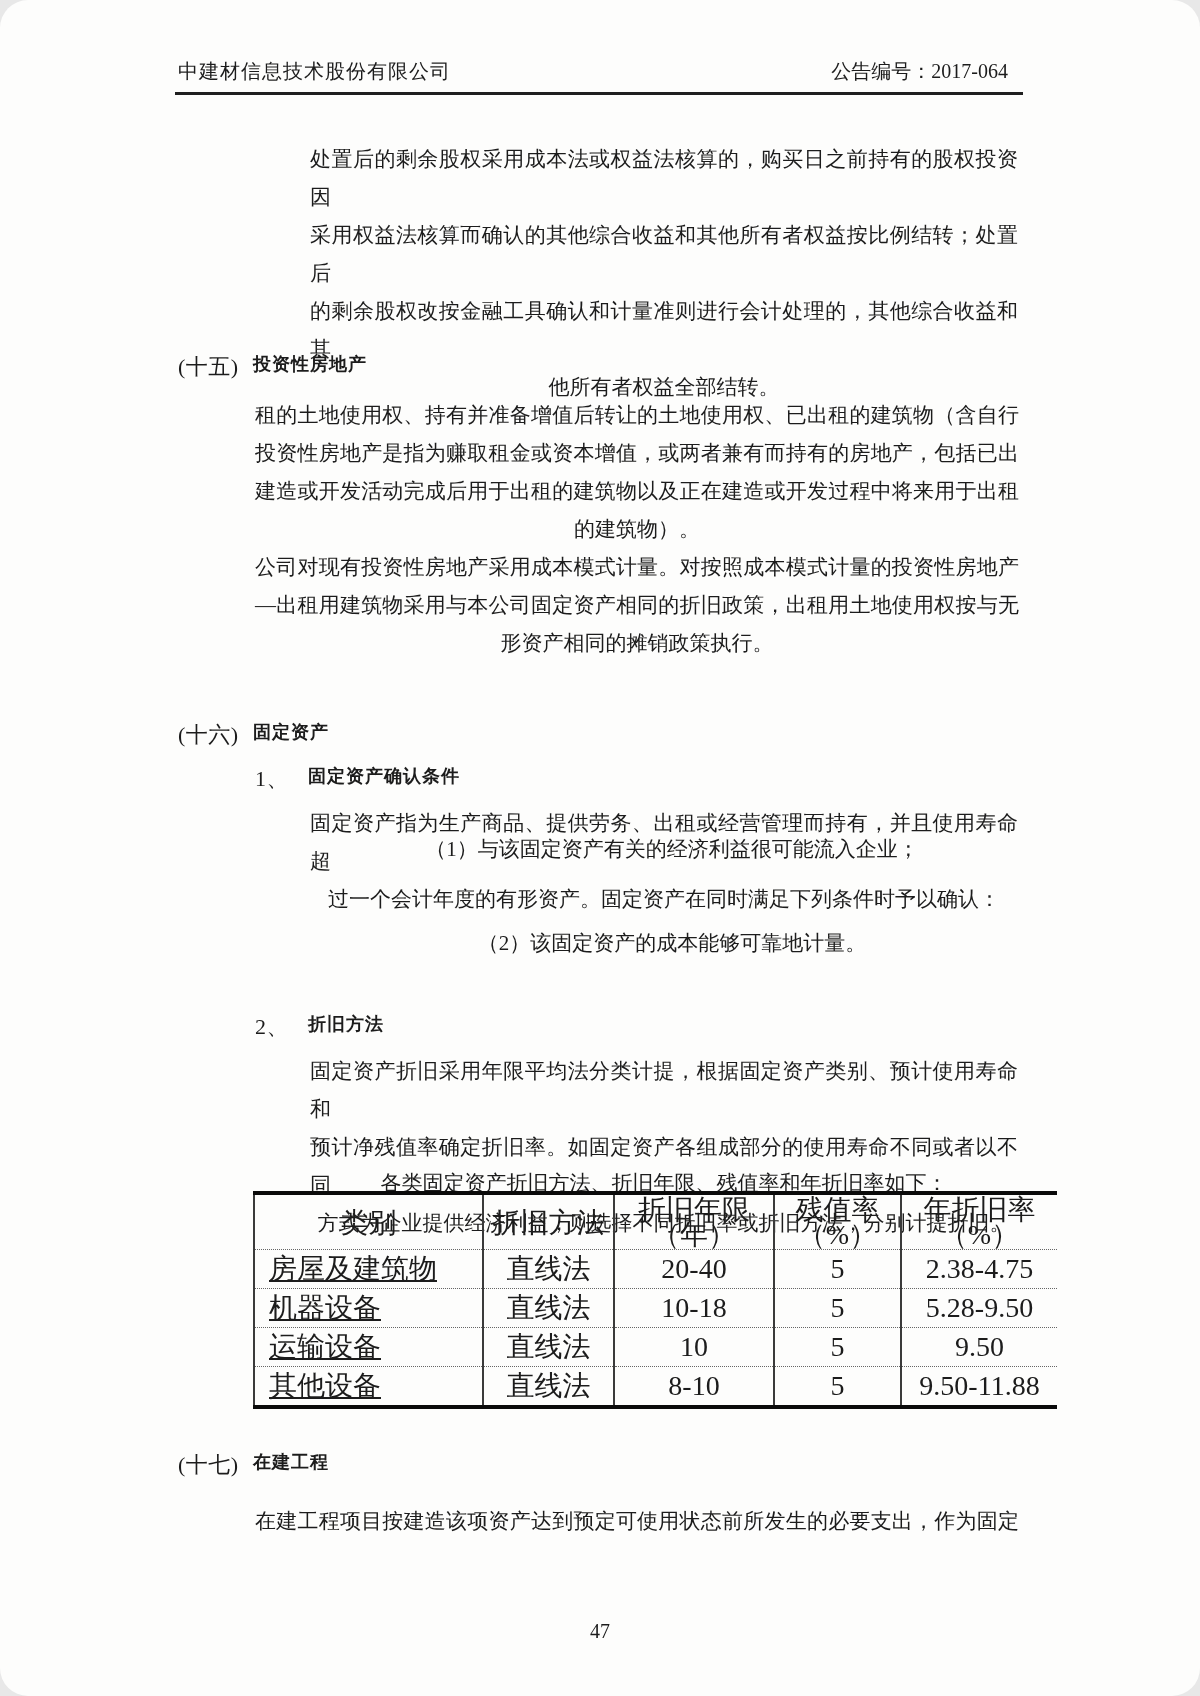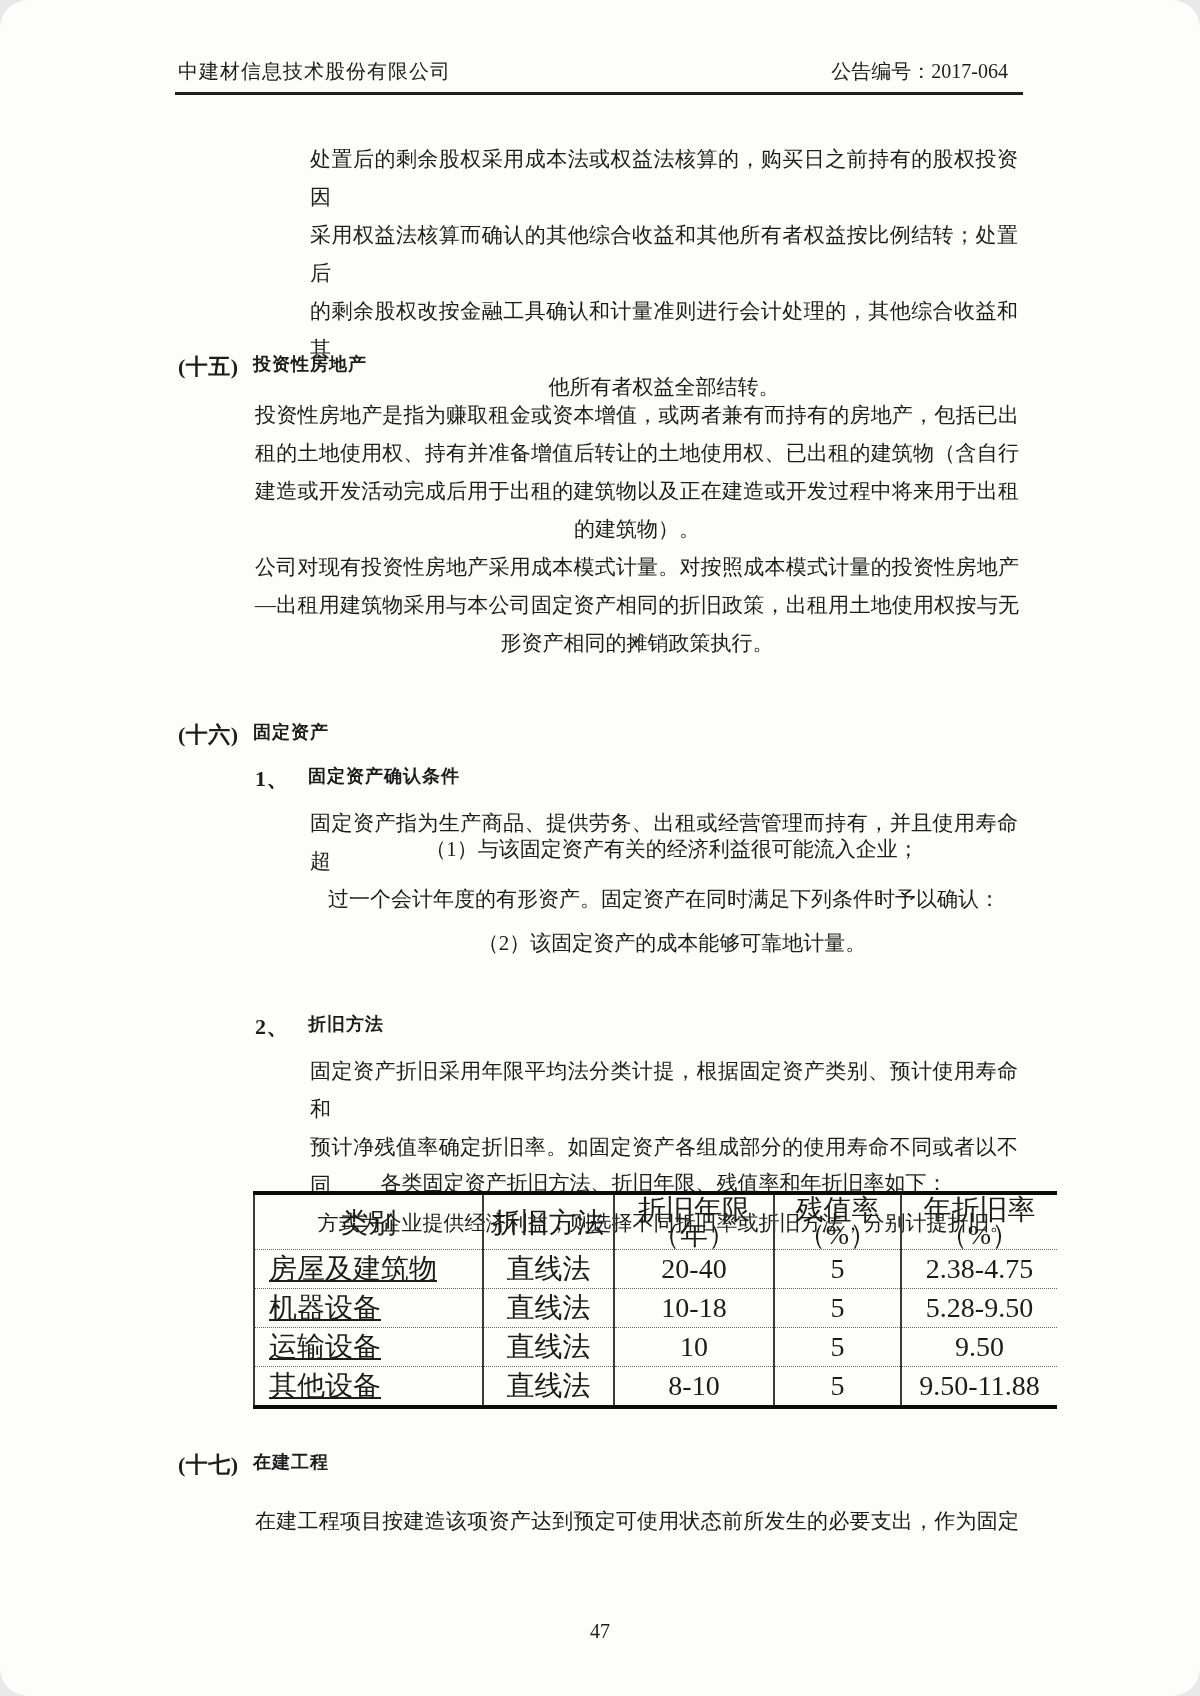--- a/index.html
+++ b/index.html
@@ -15,21 +15,21 @@
   }
   .abs{position:absolute;}
   
   .hdr-left{left:178px;top:58px;font-size:20px;letter-spacing:1px;}
   .hdr-right{right:192px;top:58px;font-size:20px;text-align:right;}
   .hdr-rule{left:175px;top:92px;width:848px;height:3px;background:#1f1f1f;}
   
   .para{font-size:21px;line-height:38px;}
   .jl{text-align:justify;text-align-last:justify;font-family:Liberation Serif, serif;}
   .ll{text-align:center;}
-  .sec-label{font-size:22px;font-weight:bold;letter-spacing:0.5px;}
+  .sec-label{font-size:22px;font-weight:normal;letter-spacing:0.5px;}
   .sec-title{font-size:18px;font-weight:bold;letter-spacing:1px;}
   
   table.dep{
     border-collapse:collapse;
     table-layout:fixed;
     font-size:28px;
     border-top:4px solid #0a0a0a;
     border-bottom:4px solid #0a0a0a;
   }
   table.dep td,table.dep th{
@@ -58,22 +58,22 @@
     <div class="jl">处置后的剩余股权采用成本法或权益法核算的，购买日之前持有的股权投资因</div>
     <div class="jl">采用权益法核算而确认的其他综合收益和其他所有者权益按比例结转；处置后</div>
     <div class="jl">的剩余股权改按金融工具确认和计量准则进行会计处理的，其他综合收益和其</div>
     <div class="ll">他所有者权益全部结转。</div>
   </div>
 
   <div class="abs sec-label" style="left:178px;top:352px;">(十五)</div>
   <div class="abs sec-title" style="left:253px;top:352px;">投资性房地产</div>
 
   <div class="abs para" style="left:255px;top:396px;width:764px;">
+    <div class="jl">租的土地使用权、持有并准备增值后转让的土地使用权、已出租的建筑物（含自行</div>
     <div class="jl">投资性房地产是指为赚取租金或资本增值，或两者兼有而持有的房地产，包括已出</div>
-    <div class="jl">租的土地使用权、持有并准备增值后转让的土地使用权、已出租的建筑物（含自行</div>
     <div class="jl">建造或开发活动完成后用于出租的建筑物以及正在建造或开发过程中将来用于出租</div>
     <div class="ll">的建筑物）。</div>
   </div>
 
   <div class="abs para" style="left:255px;top:548px;width:764px;">
     <div class="jl">公司对现有投资性房地产采用成本模式计量。对按照成本模式计量的投资性房地产</div>
     <div class="jl">—出租用建筑物采用与本公司固定资产相同的折旧政策，出租用土地使用权按与无</div>
     <div class="ll">形资产相同的摊销政策执行。</div>
   </div>
 

